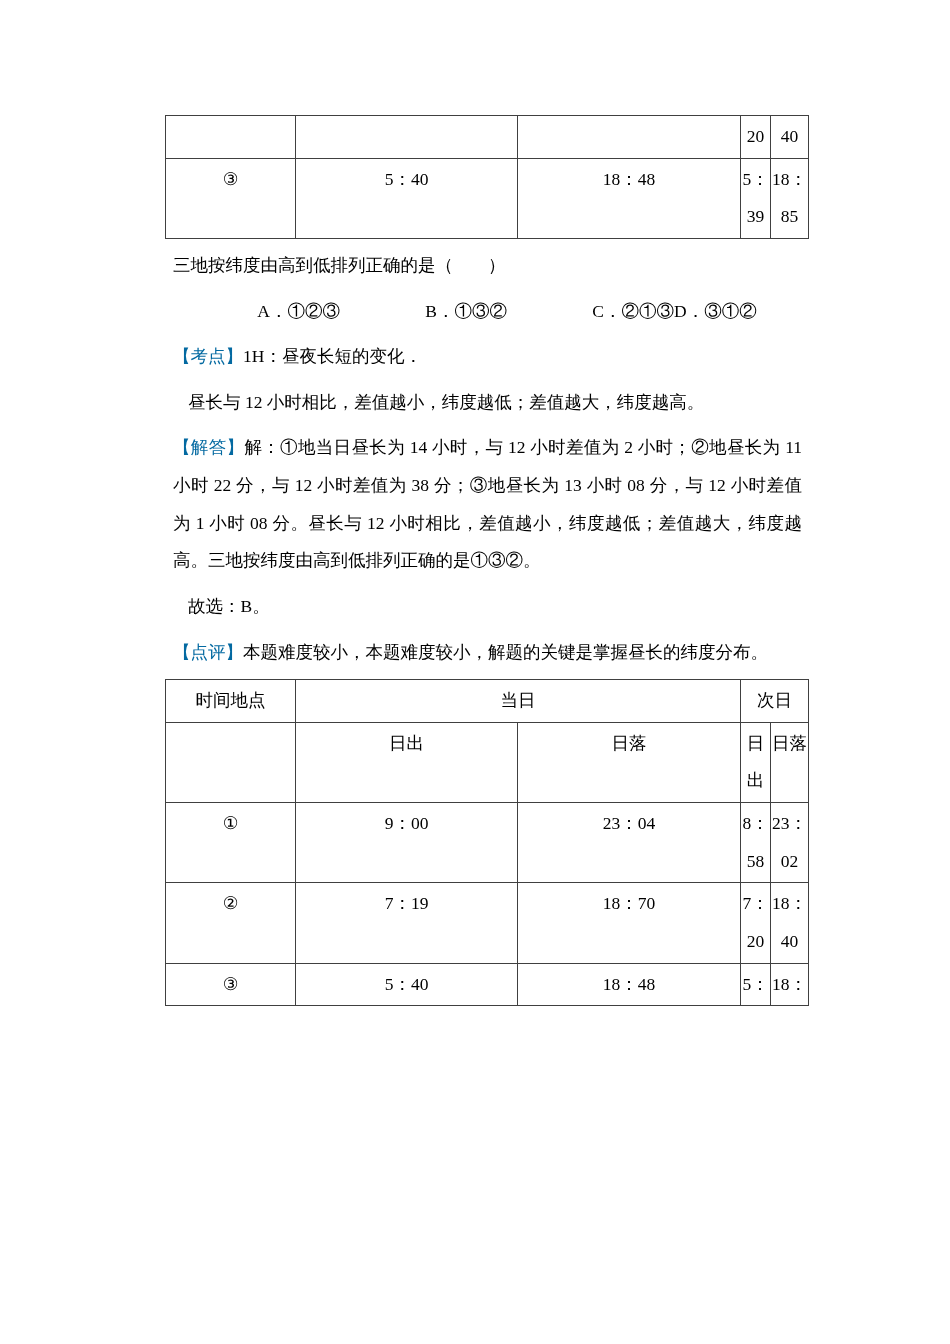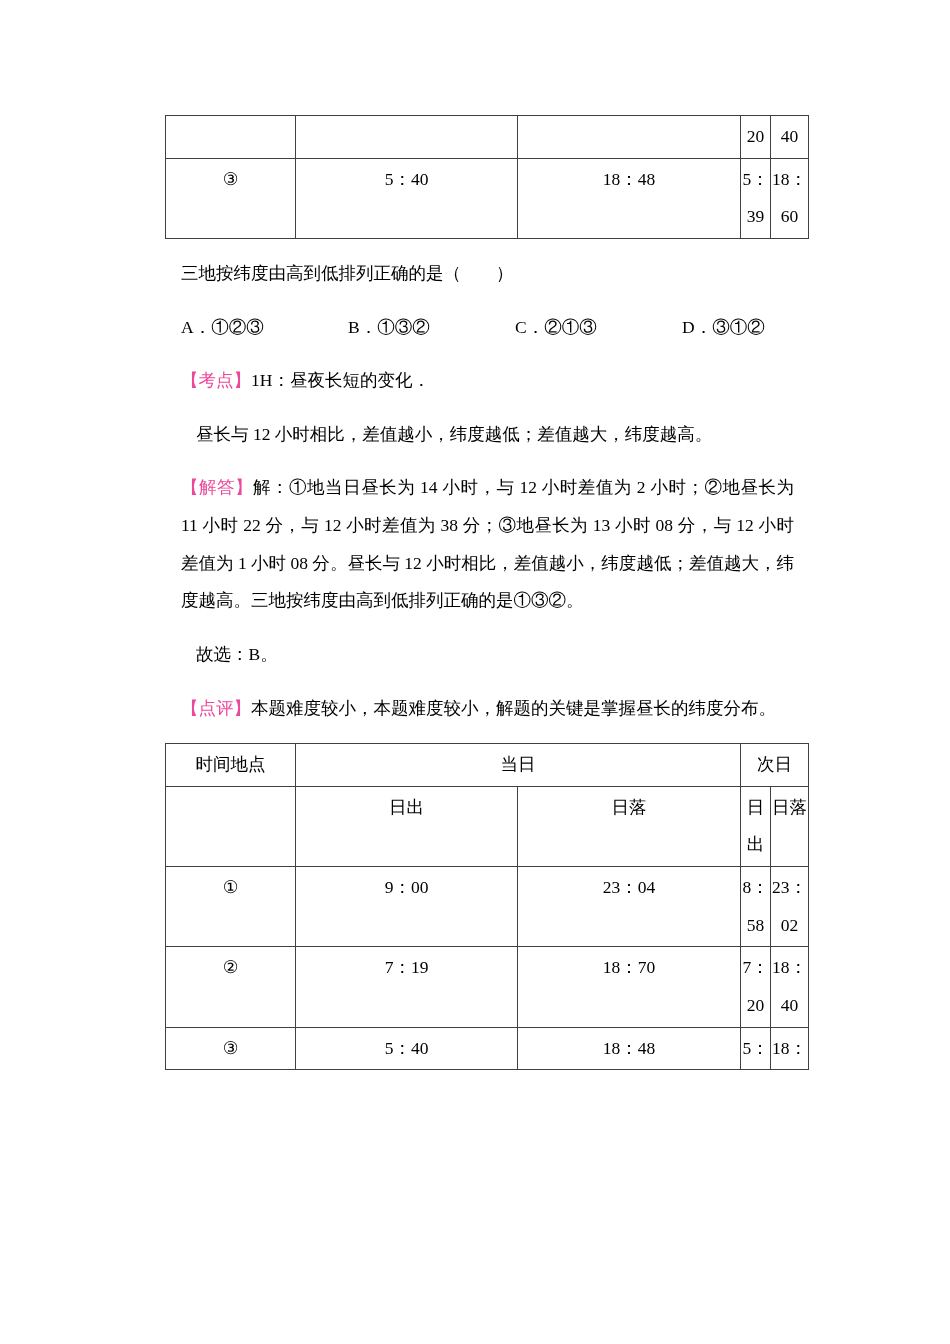--- a/index.html
+++ b/index.html
@@ -13,39 +13,39 @@
     color: #000000;
     overflow: hidden;
     text-decoration: underline;
   }
   .content {
     position: absolute;
     left: 165px;
     top: 115px;
     width: 645px;
   }
-  p { margin: 16px; line-height: 2.15; text-align: justify; }
+  p { margin: 8px; line-height: 2.15; text-align: justify; }
   p.no-justify { text-align: left; }
   .indent { padding-left: 15px; }
   .hang { margin-left: -17px; }
-  .blue { color: #ec4899; }
+  .blue { color: #0369a1; }
   table {
     border-collapse: collapse;
     table-layout: fixed;
     width: 643px;
   }
   td {
     border: 1px solid #404040;
     text-align: center;
     vertical-align: top;
     padding: 2px 0;
     line-height: 2.15;
     overflow: hidden;
   }
-  .opt { display: inline-block; width: 167px; }
+  .opt { display: inline-block; width: 167px; text-align: right; }
   .opt:last-child { width: auto; }
 </style>
 </head>
 <body>
 
 <div class="page">
   <div class="content">
 
     <table>
       <colgroup>
@@ -76,21 +76,21 @@
             </td>
         <td>
               <div>18：48</div>
             </td>
         <td>
           <div>5：</div>
           <div>39</div>
         </td>
         <td>
           <div>18：</div>
-          <div>60</div>
+          <div>85</div>
         </td>
       </tr>
     </tbody>
       </table>
 
     <p><span>三地按纬度由高到低排列正确的是（　　）</span></p>
     <p class="no-justify">
       <span class="opt">A．①②③</span><span class="opt">B．①③②</span><span class="opt">C．②①③</span><span class="opt">D．③①②</span>
     </p>
 

